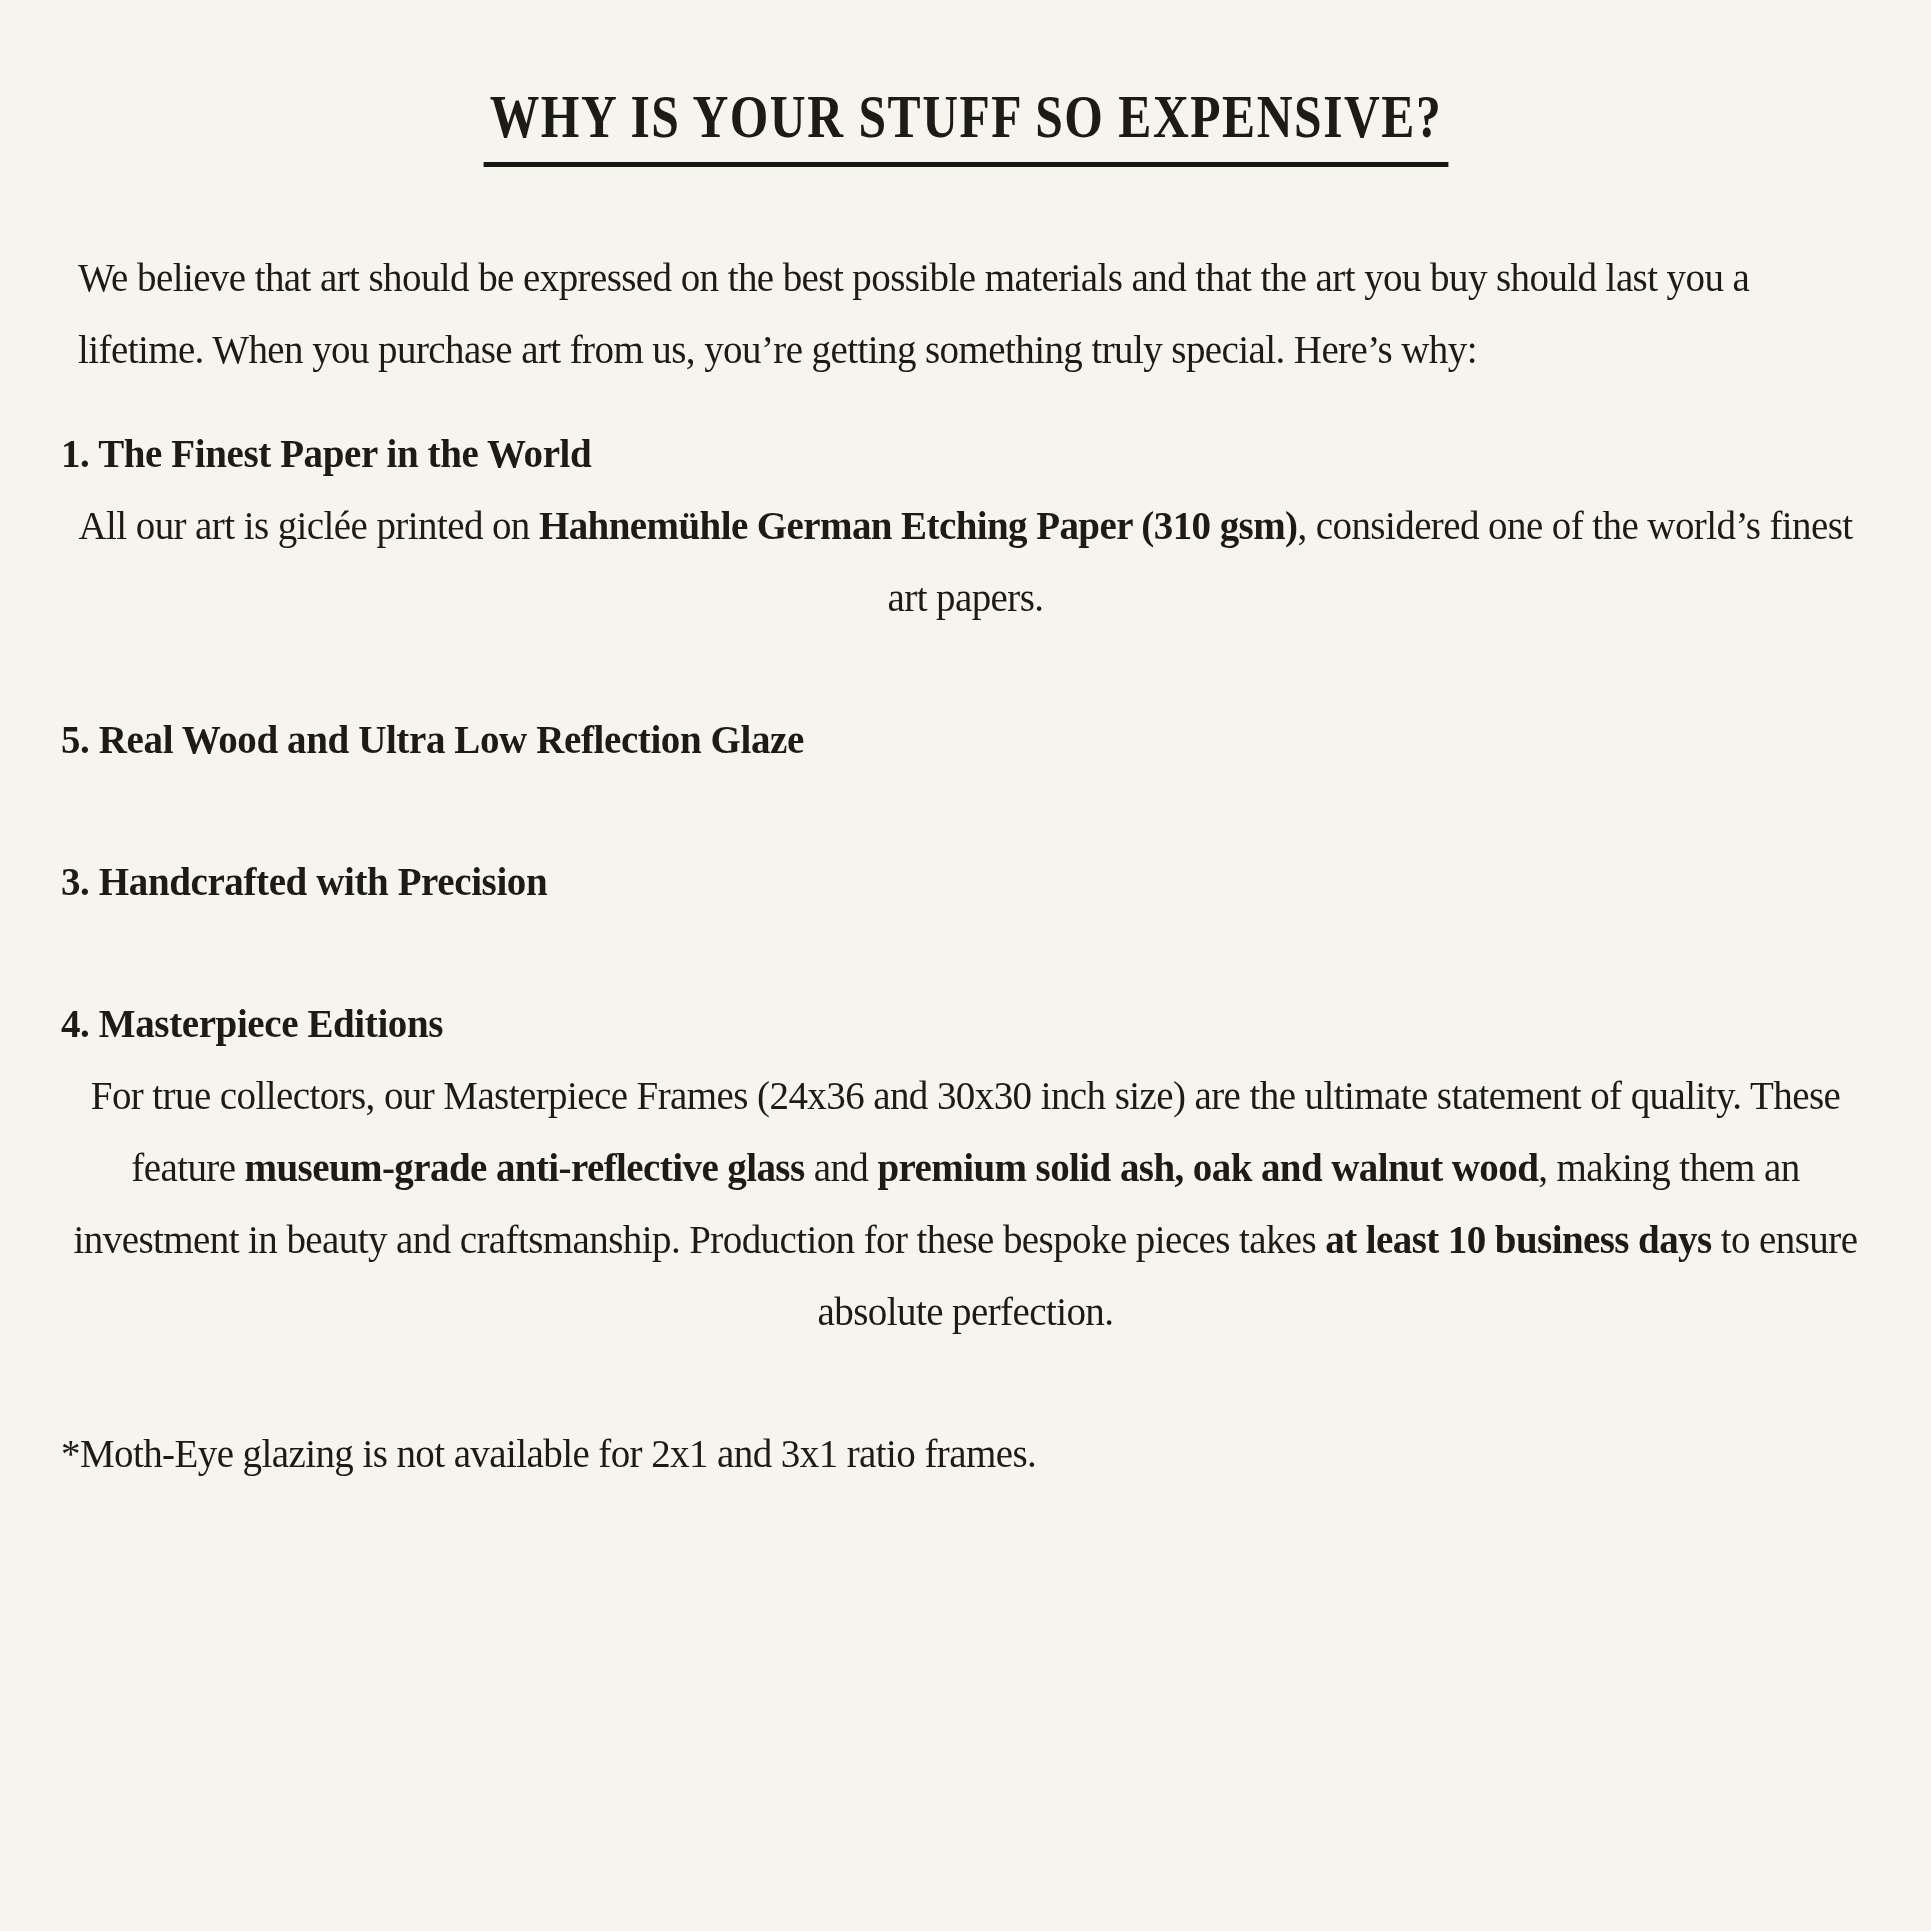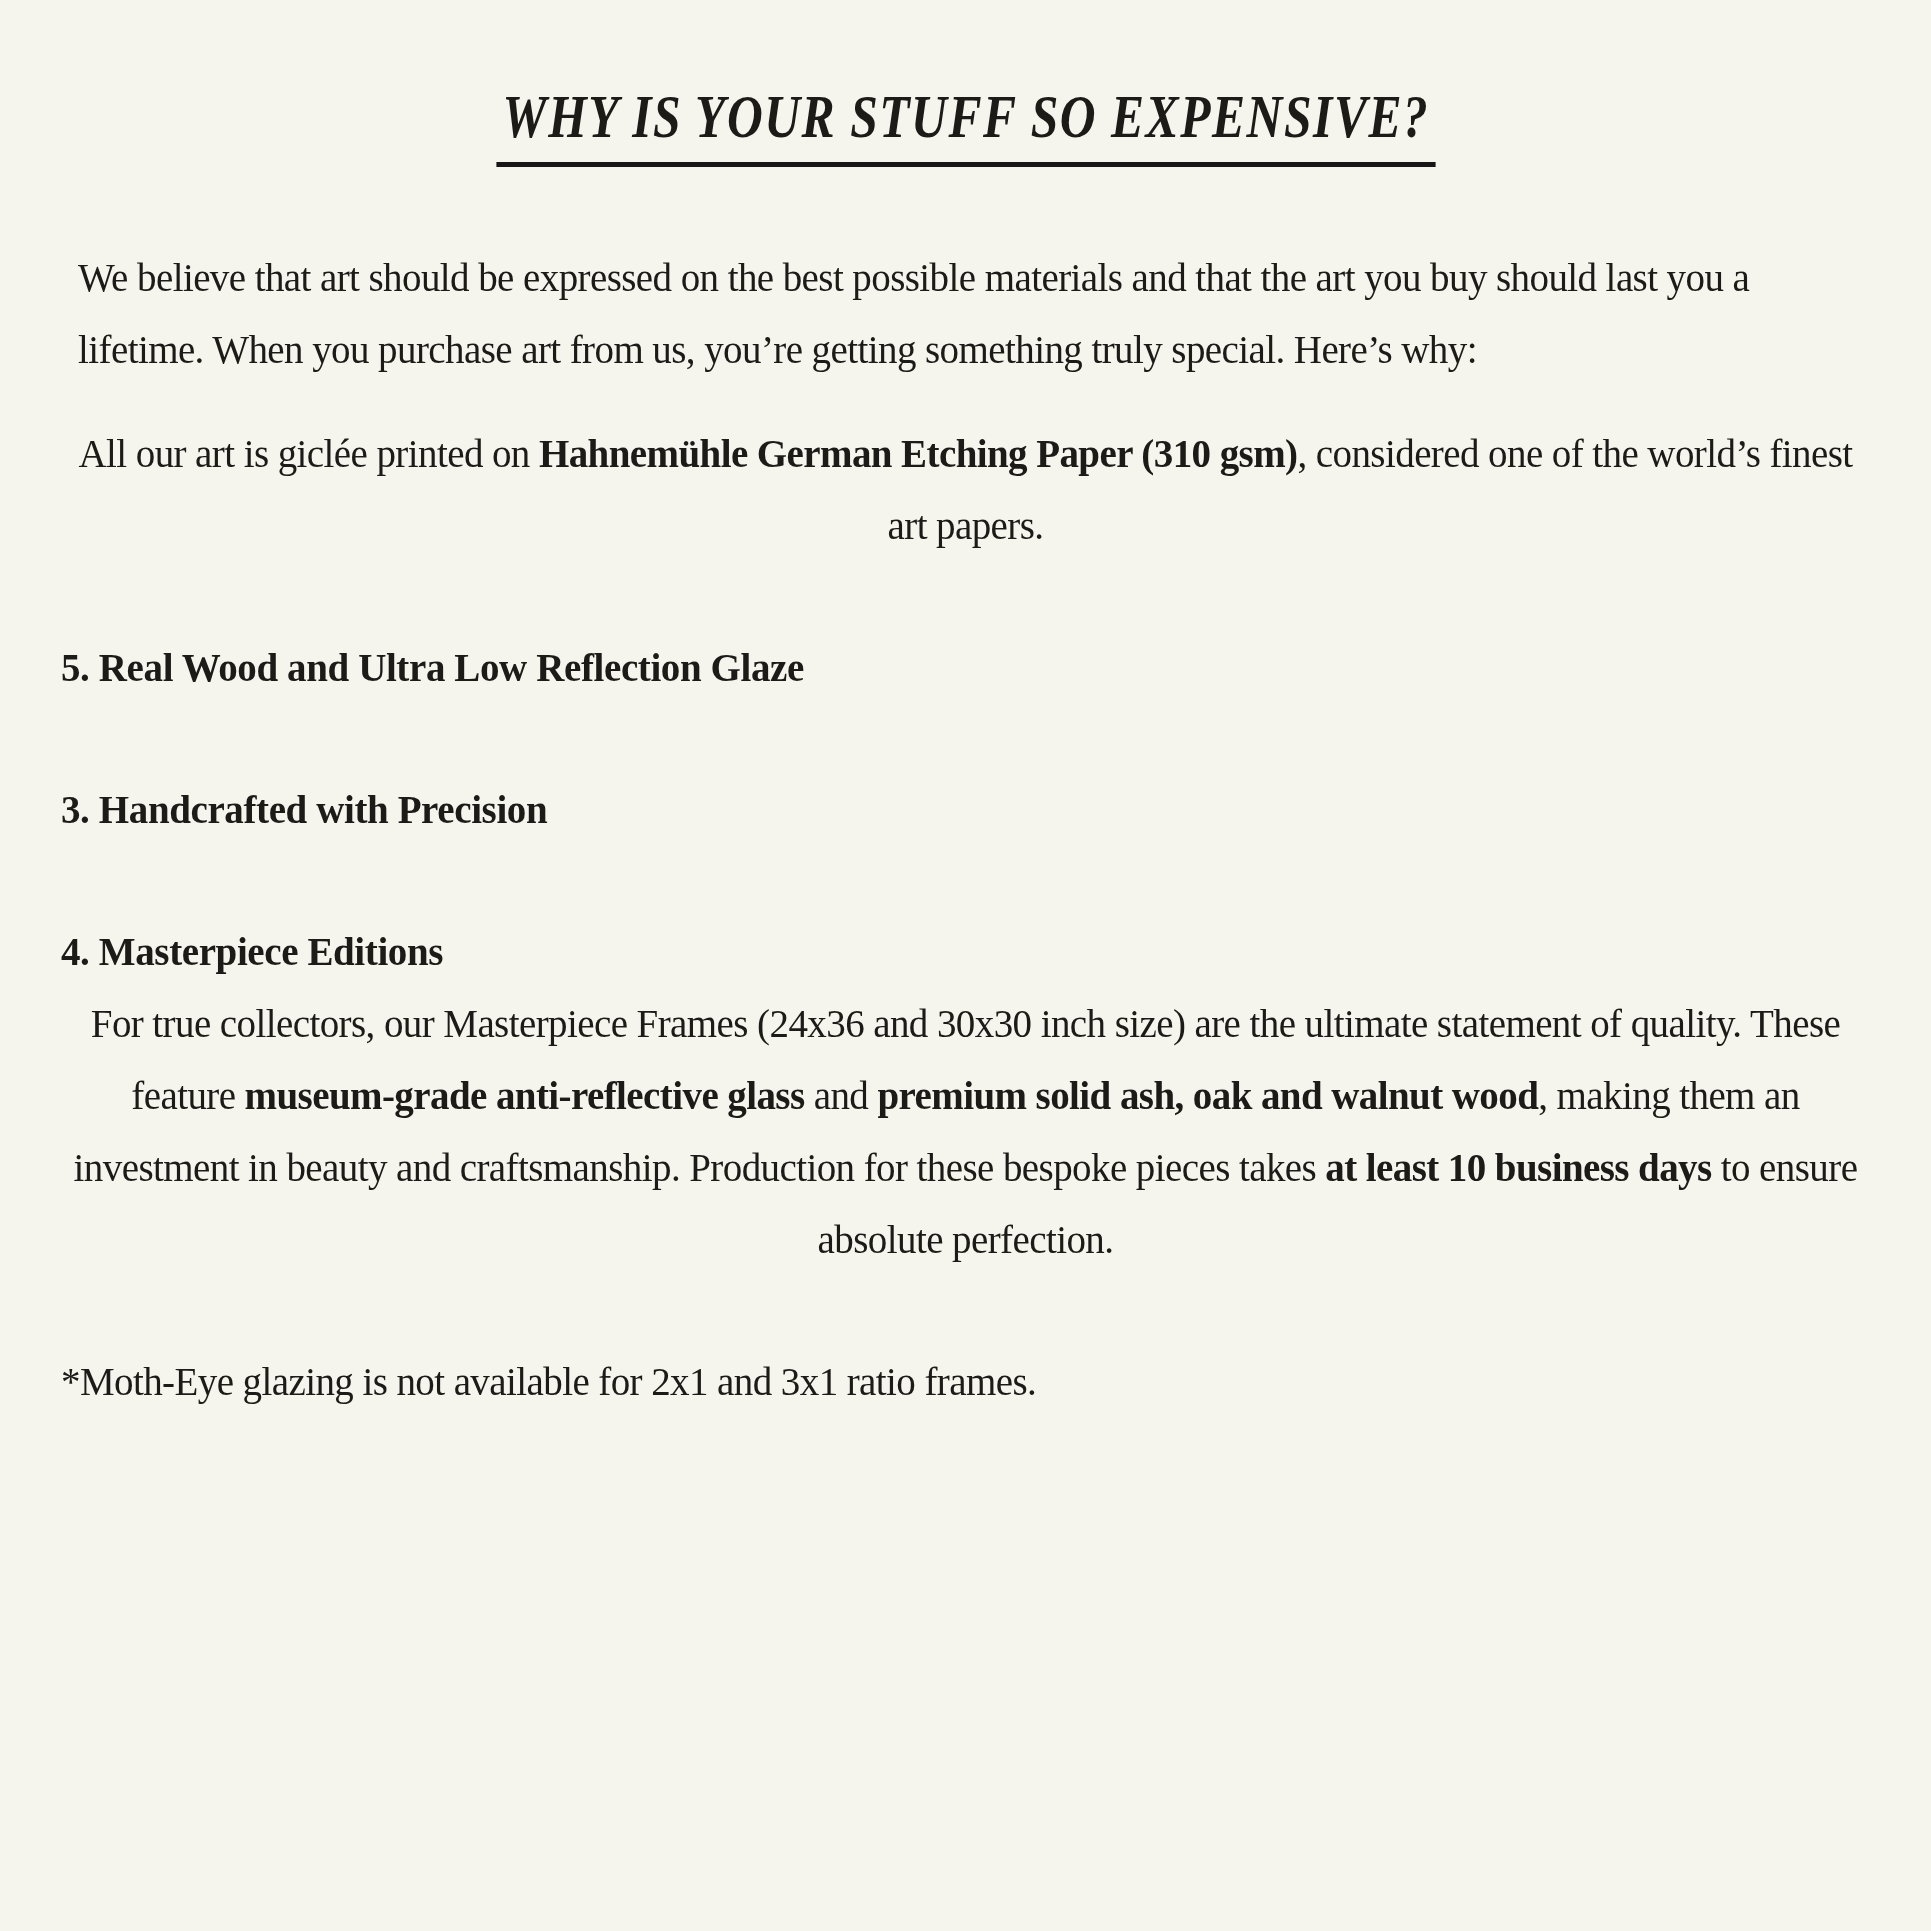--- a/index.html
+++ b/index.html
@@ -20,21 +20,20 @@
     width: 1931px;
     height: 1931px;
     padding: 81px 61px 39px 61px;
   }
   .title {
     text-align: center;
     font-size: 62px;
     font-weight: 700;
     line-height: 1.15;
     white-space: nowrap;
-    font-style: italic;
   }
   .title-inner {
     display: inline-block;
     letter-spacing: 1.9px;
     border-bottom: 5.8px solid var(--underline);
     padding: 0 7.7px 9.7px 7.7px;
     transform: scaleX(0.80);
     transform-origin: center bottom;
   }
   .content {
@@ -60,20 +59,21 @@
 <body>
 
 <div class="page">
   <h1 class="title"><span class="title-inner">WHY IS YOUR STUFF SO EXPENSIVE?</span></h1>
 
   <div class="content">
     <p class="intro">We believe that art should be expressed on the best possible materials and that the art you buy should last you a lifetime. When you purchase art from us, you’re getting something truly special. Here’s why:</p>
 
     <div id="sections">
   <section class="section">
+    <h2 class="section-heading">1. The Finest Paper in the World</h2>
     <p class="section-body"><span>All our art is giclée printed on </span><span class="bold">Hahnemühle German Etching Paper (310 gsm)</span><span>, considered one of the world’s finest art papers.</span></p>
   </section>
 
   <section class="section">
     <h2 class="section-heading">5. Real Wood and Ultra Low Reflection Glaze</h2>
   </section>
 
   <section class="section">
     <h2 class="section-heading">3. Handcrafted with Precision</h2>
   </section>

